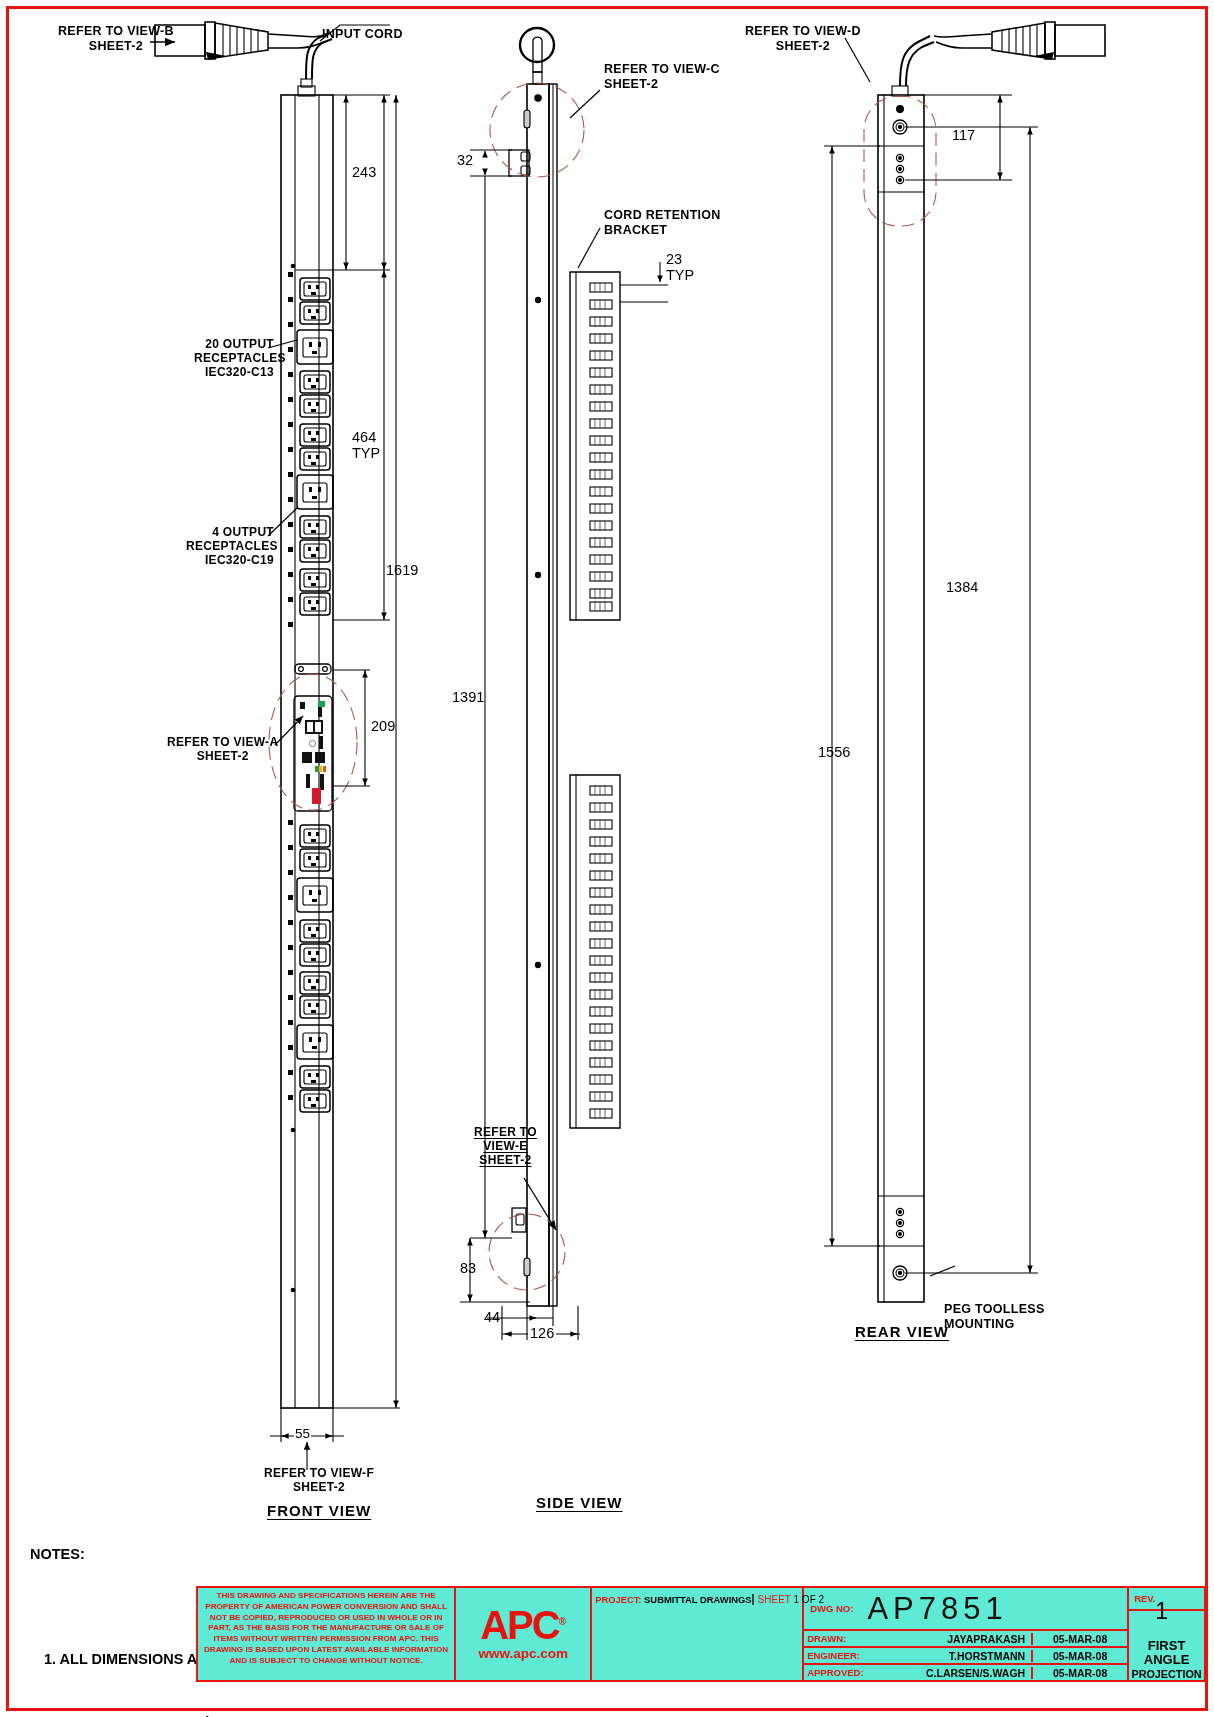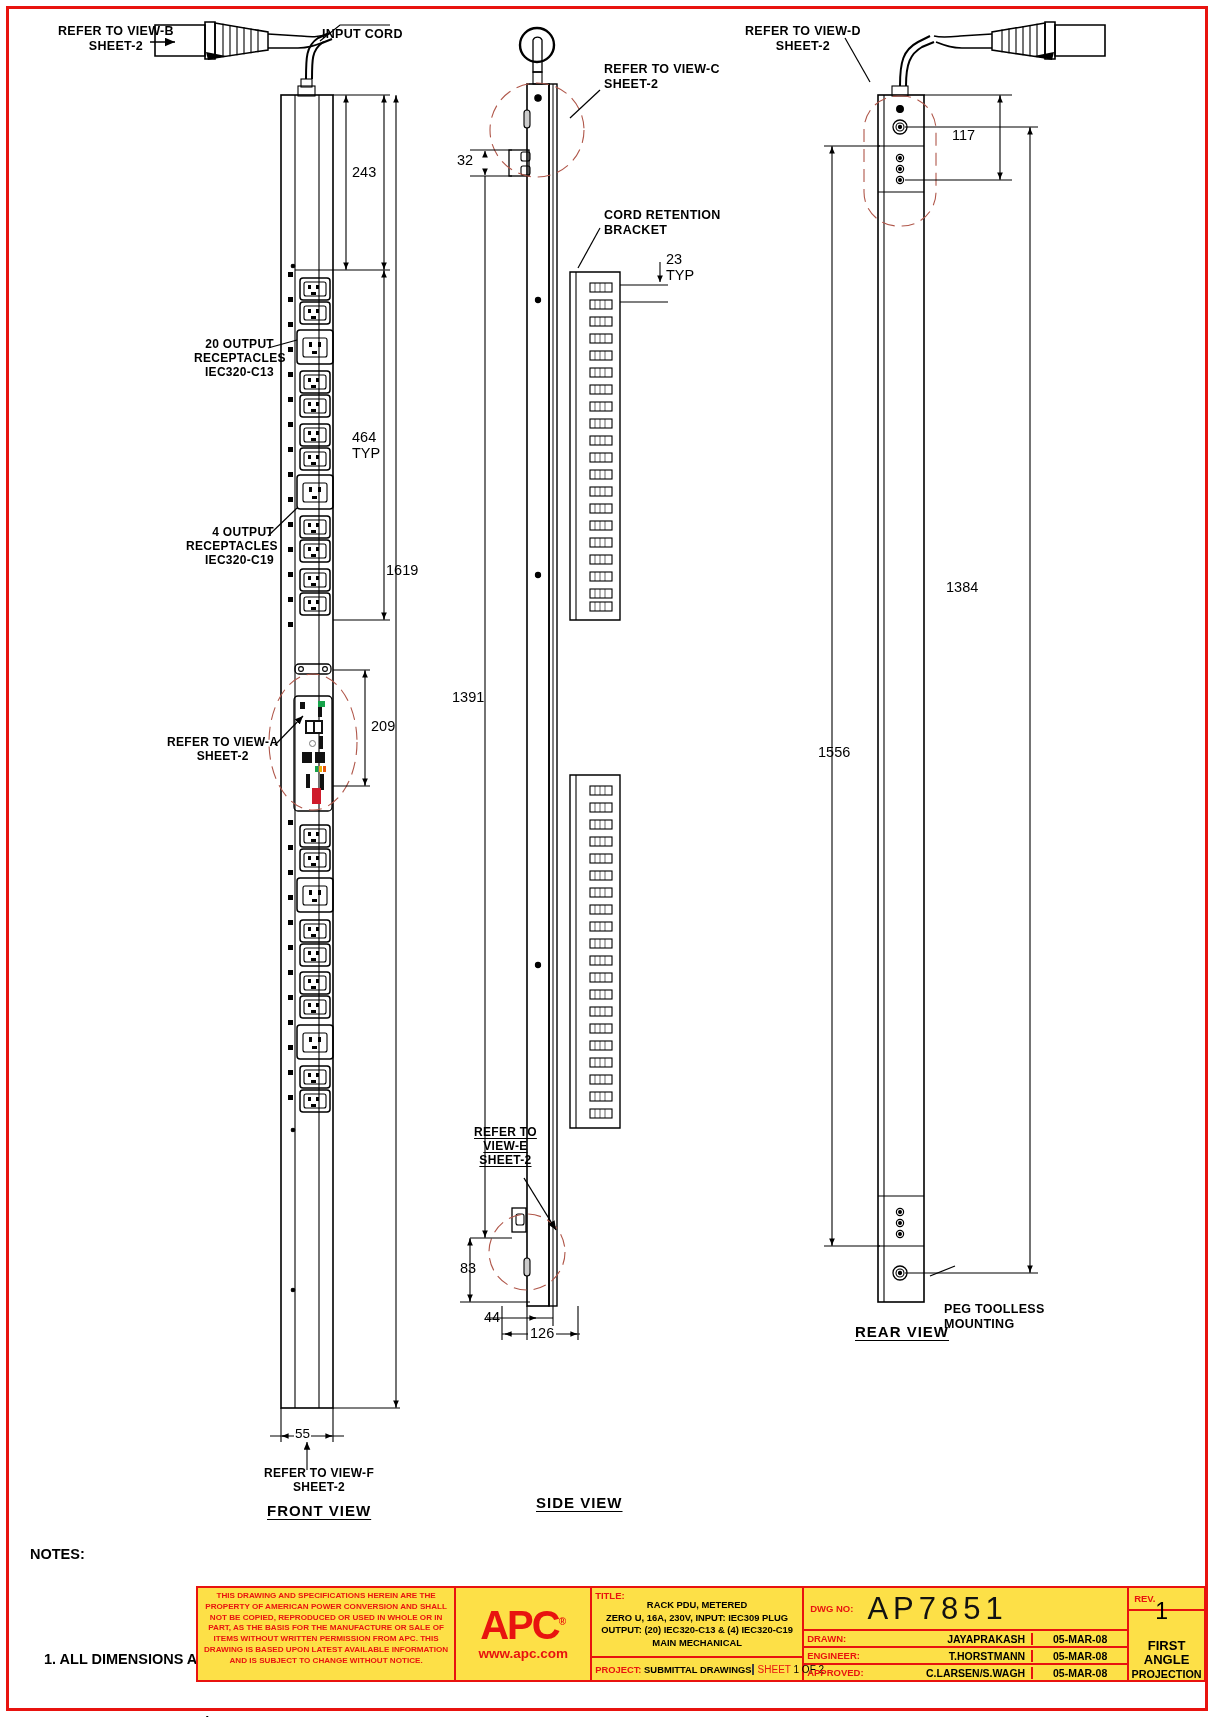--- a/index.html
+++ b/index.html
@@ -62,21 +62,21 @@
     width: 1214px; height: 1717px;
     pointer-events: none;
   }
   
   #titleblock {
     position: absolute;
     left: 196px; top: 1586px;
     width: 1010px; height: 96px;
     border: 2px solid #e8130f;
     display: flex;
-    background: #fde047;
+    background: #5eead4;
   }
   .tb-cell { border-right: 2px solid #e8130f; }
   .tb-legal {
     width: 262px;
     padding: 3px 4px 0 4px;
     color: #e8130f;
     font-size: 8.1px;
     font-weight: bold;
     text-align: center;
     line-height: 1.33;
@@ -829,29 +829,20 @@
   <div id="titleblock">
 
     <div class="tb-cell tb-legal">THIS DRAWING AND SPECIFICATIONS HEREIN ARE THE PROPERTY OF AMERICAN POWER CONVERSION AND SHALL NOT BE COPIED, REPRODUCED OR USED IN WHOLE OR IN PART, AS THE BASIS FOR THE MANUFACTURE OR SALE OF ITEMS WITHOUT WRITTEN PERMISSION FROM APC. THIS DRAWING IS BASED UPON LATEST AVAILABLE INFORMATION AND IS SUBJECT TO CHANGE WITHOUT NOTICE.</div>
 
     <div class="tb-cell tb-logo">
       <div class="apc-word"><span>APC</span><span class="apc-reg">®</span></div>
       <div class="apc-url">www.apc.com</div>
     </div>
 
     <div class="tb-cell tb-title">
-      <div class="tb-title-top">
-        <div class="tb-lab">TITLE:</div>
-        <div class="tb-title-lines">
-          <div>RACK PDU, METERED</div>
-          <div>ZERO U, 16A, 230V,   INPUT: IEC309 PLUG</div>
-          <div>OUTPUT: (20) IEC320-C13 &amp; (4) IEC320-C19</div>
-          <div>MAIN MECHANICAL</div>
-        </div>
-      </div>
       <div class="tb-title-bot">
         <div class="tb-proj"><span>PROJECT:</span> <b class="val">SUBMITTAL DRAWINGS</b></div>
         <div class="tb-sheet"><span>SHEET</span> <span class="val">1 OF 2</span></div>
       </div>
     </div>
 
     <div class="tb-cell tb-right">
       <div class="tb-dwgrow">
         <span class="tb-key">DWG NO:</span>
         <span class="tb-dwgno">AP7851</span>

